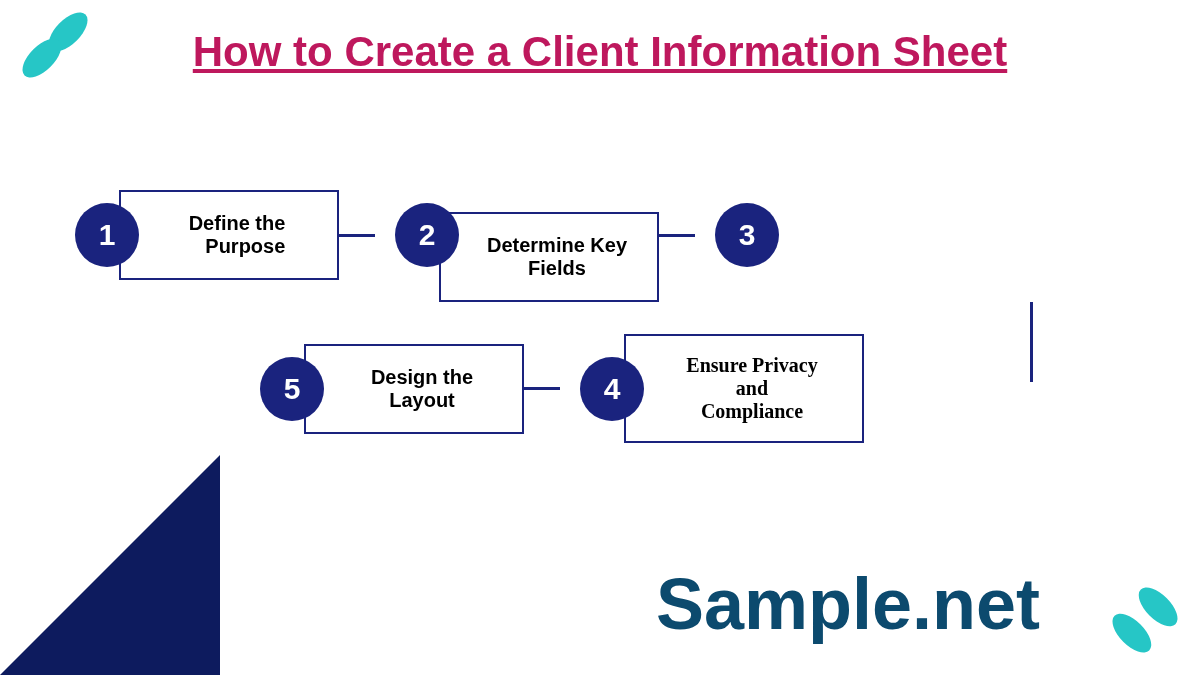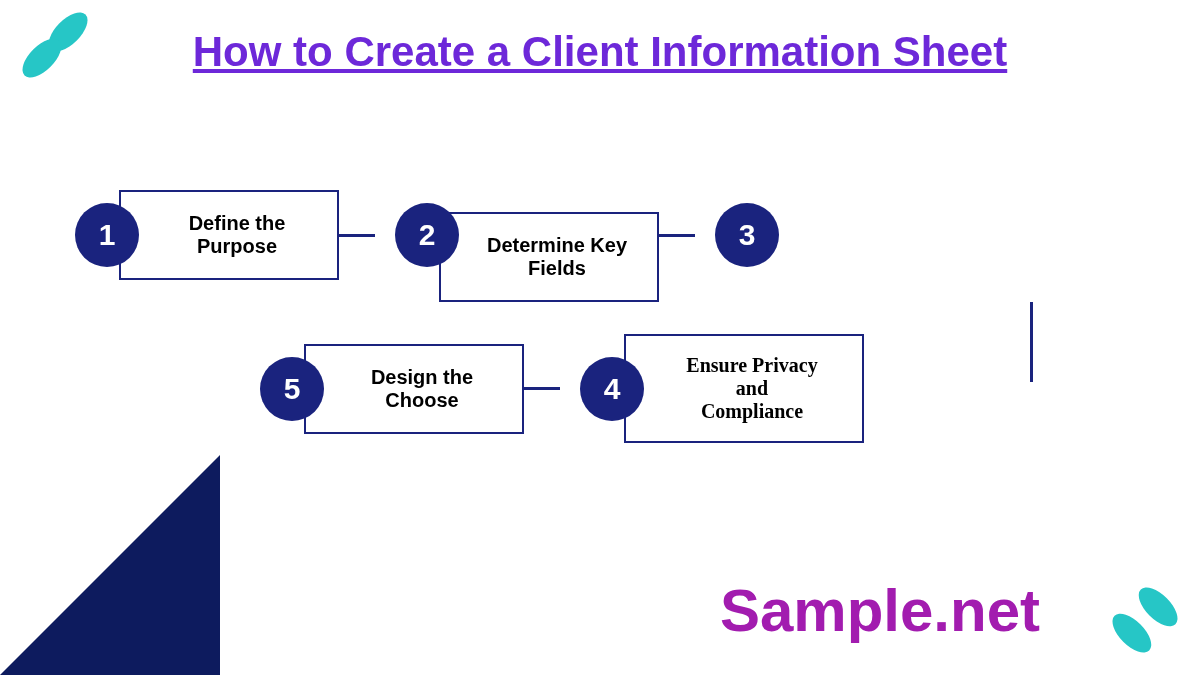--- a/index.html
+++ b/index.html
@@ -46,21 +46,21 @@
     
     .title-container {
       text-align: center;
       padding-top: 28px;
       padding-bottom: 10px;
     }
 
     .title {
       font-size: 42px;
       font-weight: 900;
-      color: #6d28d9;
+      color: #be185d;
       text-decoration: underline;
       line-height: 1.15;
     }
 
     
     .step-item {
       display: flex;
       align-items: center;
       position: relative;
     }
@@ -109,23 +109,23 @@
       flex-shrink: 0;
       width: 40px;
       z-index: 1;
     }
 
     
     .brand {
       position: absolute;
       bottom: 30px;
       right: 160px;
-      font-size: 60px;
+      font-size: 72px;
       font-weight: 900;
-      color: #a21caf;
+      color: #0c4a6e;
     }
 
     
     .leaf-svg {
       width: 100%;
       height: 100%;
     }
   </style>
 </head>
 <body>
@@ -151,21 +151,21 @@
 </div>
 
 <div style="position: absolute; top: 168px; left: 0; right: 0; padding: 0 55px;">
 
   <div style="display: flex; align-items: center; margin-bottom: 32px; position: relative;">
 
     <div class="step-item">
       <div class="circle">
         <span>1</span>
       </div>
-      <div class="step-box" style="white-space: pre-line;">Define the
+      <div class="step-box" style="white-space: pre-line; text-align: right;">Define the
 Purpose</div>
     </div>
 
     <div class="connector" style="width: 36px;"></div>
 
     <div class="step-item">
       <div class="circle">
         <span>2</span>
       </div>
       <div class="step-box" style="white-space: pre-line; margin-top: 44px;">Determine Key
@@ -195,21 +195,21 @@
     "></div>
   </div>
 
   <div style="display: flex; align-items: center; padding-left: 185px; margin-top: 16px;">
 
     <div class="step-item">
       <div class="circle">
         <span>5</span>
       </div>
       <div class="step-box" style="white-space: pre-line;">Design the
-Choose</div>
+Layout</div>
     </div>
 
     <div class="connector" style="width: 36px;"></div>
 
     <div class="step-item">
       <div class="circle">
         <span>4</span>
       </div>
       <div class="step-box wide" style="white-space: pre-line;">Ensure Privacy
 and

